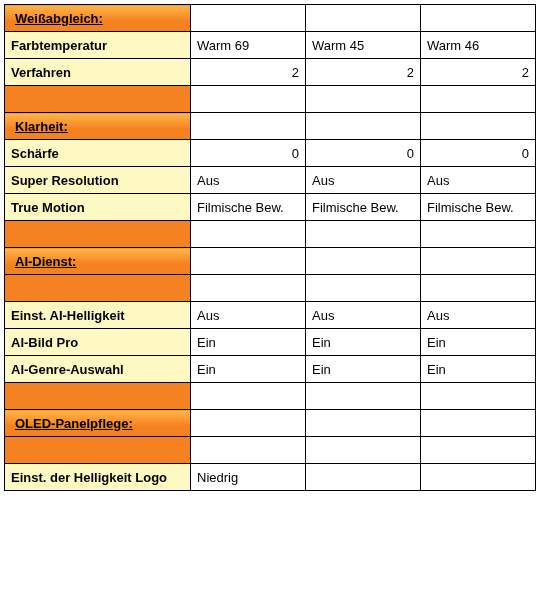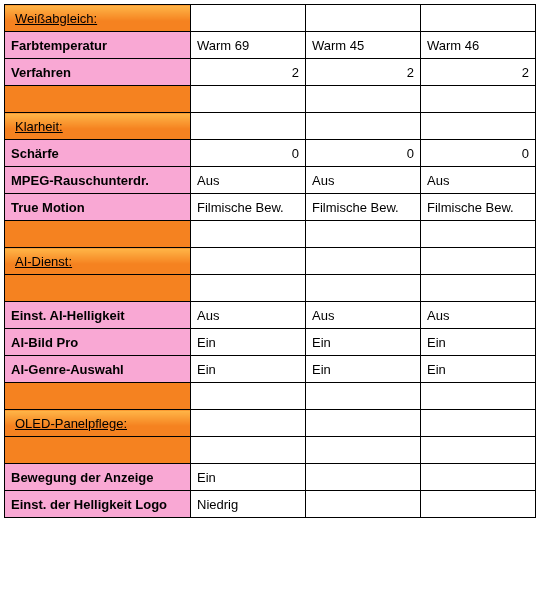--- a/index.html
+++ b/index.html
@@ -19,26 +19,26 @@
   col.label { width: 186px; }
   col.val { width: 115px; }
   td {
     border: 1px solid #000;
     height: 27px;
     padding: 0 6px;
     vertical-align: middle;
     background: #fff;
   }
   td.label {
-    background: #f9a8d4;
+    background: #fef9c3;
     font-weight: bold;
   }
   td.section {
     background: linear-gradient(to bottom, #ffb648 0%, #f58220 60%);
-    font-weight: normal;
+    font-weight: bold;
     text-decoration: underline;
     padding-left: 10px;
   }
   td.num {
     text-align: right;
   }
   td.empty-label {
     background: #f58220;
   }
 </style>
@@ -85,21 +85,21 @@
         <td></td>
         <td></td>
     </tr>
     <tr>
       <td class="label">Schärfe</td>
       <td class="num">0</td>
       <td class="num">0</td>
       <td class="num">0</td>
     </tr>
     <tr>
-      <td class="label">MPEG-Rauschunterdr.</td>
+      <td class="label">Super Resolution</td>
       <td>Aus</td>
       <td>Aus</td>
       <td>Aus</td>
     </tr>
     <tr>
       <td class="label">True Motion</td>
       <td>Filmische Bew.</td>
       <td>Filmische Bew.</td>
       <td>Filmische Bew.</td>
     </tr>
@@ -153,26 +153,20 @@
         <td></td>
         <td></td>
     </tr>
     <tr>
       <td class="empty-label"></td>
       <td></td>
         <td></td>
         <td></td>
     </tr>
     <tr>
-      <td class="label">Bewegung der Anzeige</td>
-      <td>Ein</td>
-      <td></td>
-      <td></td>
-    </tr>
-    <tr>
       <td class="label">Einst. der Helligkeit Logo</td>
       <td>Niedrig</td>
       <td></td>
       <td></td>
     </tr>
 
   </tbody>
 </table>
 
 </body></html>

